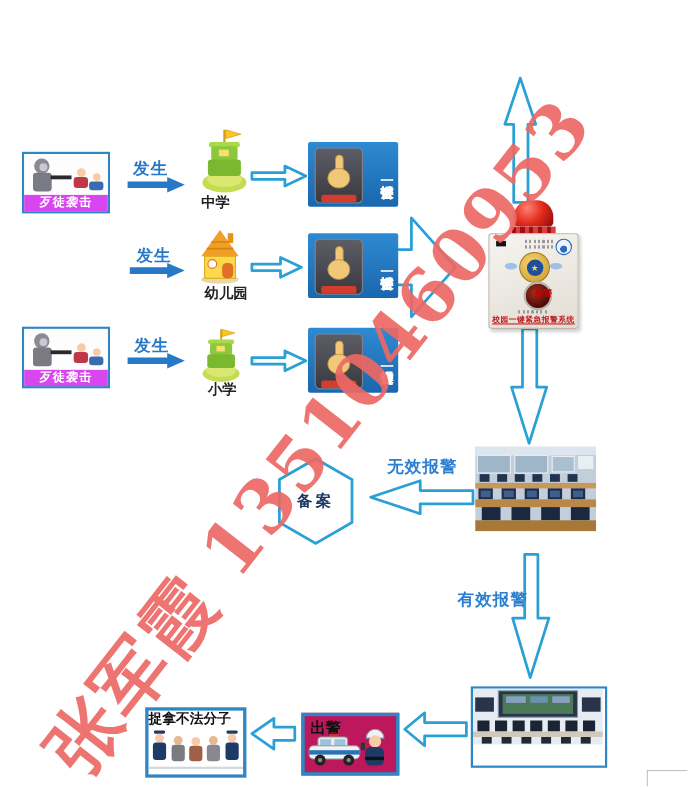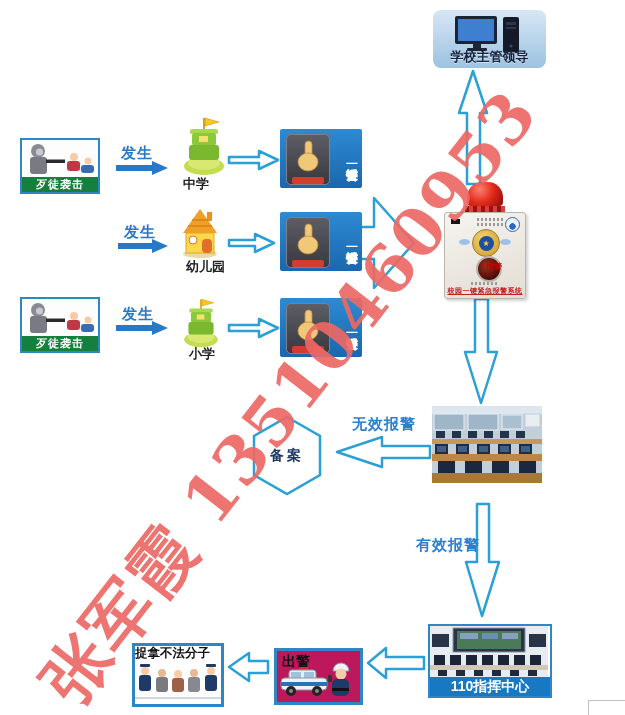--- a/index.html
+++ b/index.html
@@ -6,21 +6,21 @@
   .canvas{position:relative;width:625px;height:715px;background:#ffffff;overflow:hidden;
           font-family:"Liberation Sans",sans-serif;}
   .abs{position:absolute;}
   svg{display:block;}
   .overlay{position:absolute;left:0;top:0;z-index:1;}
   .node{z-index:2;}
 
   
   .inc-box{width:80px;border:2px solid #2f86c4;background:#fefefe;box-sizing:border-box;}
   .inc-art{height:37px;position:relative;background:#fdfdfd;overflow:hidden;}
-  .inc-band{height:15px;background:#15803d;color:#fff;font-size:11px;font-weight:bold;
+  .inc-band{height:15px;background:#d946ef;color:#fff;font-size:11px;font-weight:bold;
             text-align:center;line-height:15px;letter-spacing:1px;}
 
   
   .fasheng{color:#2878c8;font-weight:bold;font-size:15px;letter-spacing:1px;z-index:2;}
   .place-label{color:#222;font-weight:bold;font-size:13px;text-align:center;z-index:2;}
 
   
   .btn-box{width:82px;height:59px;background:linear-gradient(180deg,#2e8ad2,#175f a8);
            background:linear-gradient(180deg,#2e8ad2,#1a67ae);border-radius:2px;
            display:flex;padding:5px 4px 5px 6px;box-sizing:border-box;z-index:2;}
@@ -113,33 +113,20 @@
     <g fill="#2878c8" stroke="none">
       <path d="M116,165 h36 v-4 l16,7 -16,7 v-4 h-36 z"></path>
       <path d="M118,243 h34 v-4 l16,7 -16,7 v-4 h-34 z"></path>
       <path d="M116,325 h36 v-4 l16,7 -16,7 v-4 h-36 z"></path>
     </g>
     <polygon fill="none" stroke="#2aa0d6" stroke-width="2.5" points="287,417 320,436 320,475 287,494 254,475 254,436"></polygon>
   </svg>
 
   <div class="abs watermark">张军霞 13510460953</div>
 
-  <div class="abs leader node">
-    <svg class="abs" style="left:20px;top:4px;" width="70" height="42" viewBox="0 0 70 42">
-      <rect x="2" y="2" width="42" height="28" rx="2" fill="#1a2438"></rect>
-      <rect x="5" y="5" width="36" height="22" fill="#3f7fd0"></rect>
-      <rect x="20" y="30" width="8" height="4" fill="#1c2638"></rect>
-      <rect x="14" y="34" width="20" height="3" rx="1" fill="#1c2638"></rect>
-      <rect x="50" y="3" width="16" height="36" rx="2" fill="#141a28"></rect>
-      <rect x="53" y="8" width="10" height="3" fill="#2a3850"></rect>
-      <rect x="53" y="13" width="10" height="2" fill="#2a3850"></rect>
-      <circle cx="58" cy="32" r="1.5" fill="#3a4a66"></circle>
-    </svg>
-    <div class="leader-label">学校主管领导</div>
-  </div>
 
   <div class="abs inc-box node" style="left:20px;top:138px;">
     <div class="inc-art">
       <svg width="76" height="36" viewBox="0 0 76 36">
         <circle cx="16" cy="11" r="7" fill="#8a8a92"></circle>
         <circle cx="17.5" cy="12" r="3.6" fill="#c9c9cf"></circle>
         <rect x="8" y="17" width="17" height="17" rx="3" fill="#7a7a84"></rect>
         <rect x="24" y="19.5" width="19" height="3.5" fill="#2a2a2e"></rect>
         <circle cx="52" cy="17" r="4" fill="#f8cba8"></circle>
         <rect x="45" y="21" width="13" height="10" rx="3" fill="#c03848"></rect>
@@ -321,21 +308,20 @@
       <rect x="0" y="39" width="118" height="5" fill="#d0c8b8"></rect>
       <g fill="#222a3a">
         <rect x="8" y="44" width="9" height="6"></rect>
           <rect x="26" y="44" width="9" height="6"></rect>
         <rect x="44" y="44" width="9" height="6"></rect>
           <rect x="62" y="44" width="9" height="6"></rect>
         <rect x="80" y="44" width="9" height="6"></rect>
           <rect x="98" y="44" width="9" height="6"></rect>
       </g>
     </svg>
-    <div class="command-band">110指挥中心</div>
   </div>
 
   <div class="abs dispatch-box">
     <div class="dispatch-label">出警</div>
     <svg class="abs" style="left:2px;bottom:2px;" width="80" height="38" viewBox="0 0 80 38">
       <rect x="20" y="5" width="9" height="3" fill="#d03030"></rect>
       <rect x="10" y="8" width="27" height="11" rx="3" fill="#e8ecf0" stroke="#8899aa"></rect>
       <rect x="12" y="10" width="10" height="7" fill="#9cc2dc"></rect>
       <rect x="25" y="10" width="10" height="7" fill="#9cc2dc"></rect>
       <rect x="2" y="16" width="46" height="12" rx="4" fill="#f0f2f4" stroke="#8899aa"></rect>

